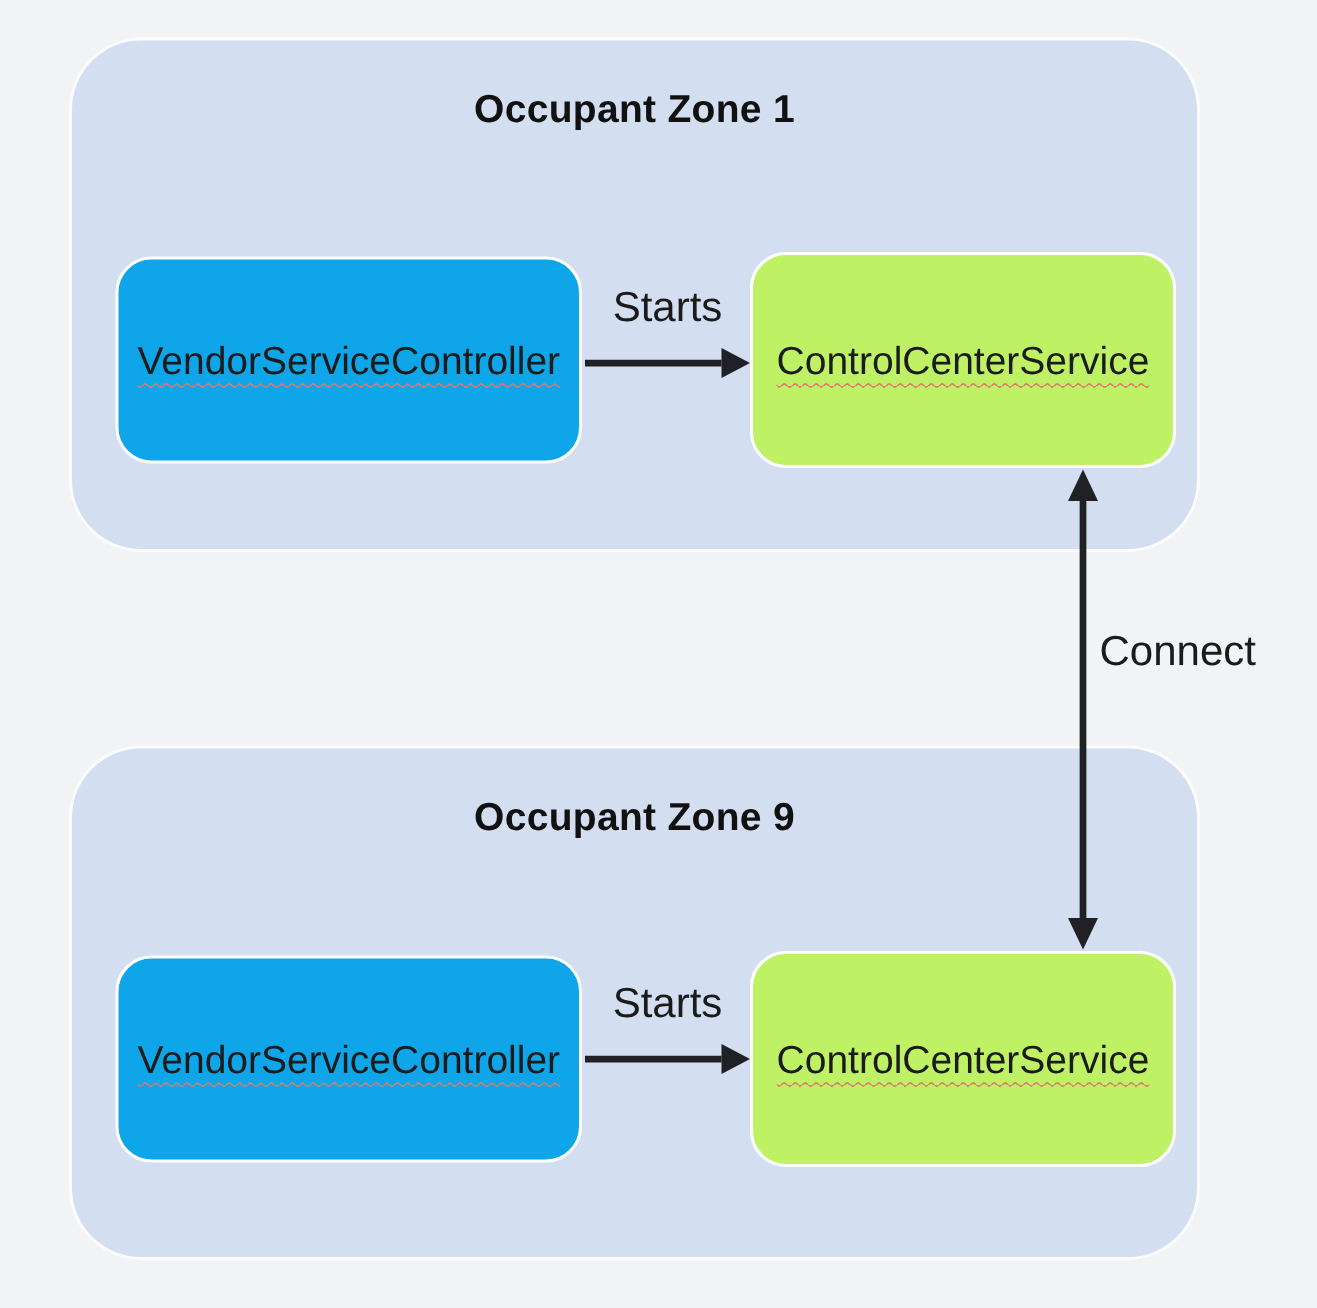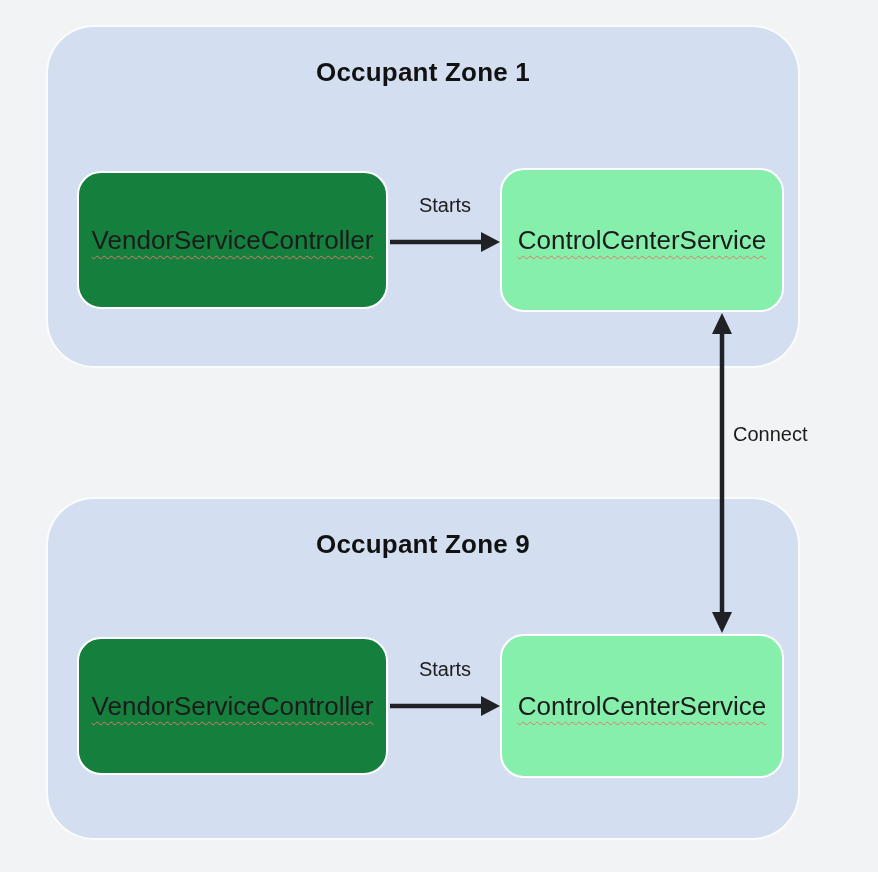--- a/index.html
+++ b/index.html
@@ -43,27 +43,27 @@
     border: 2.5px solid #ffffff;
     border-radius: 24px;
     box-sizing: border-box;
     font-size: 26px;
     color: #1b1b1b;
   }
   .node-vendor {
     left: 77px;
     width: 311px;
     height: 138px;
-    background: #15803d;
+    background: #0ea5e9;
   }
   .node-control {
     left: 500px;
     width: 284px;
     height: 144px;
-    background: #86efac;
+    background: #bef264;
   }
   .node-vendor.row-1 { top: 171px; }
   .node-control.row-1 { top: 168px; }
   .node-vendor.row-2 { top: 637px; }
   .node-control.row-2 { top: 634px; }
   .node-label {
     white-space: nowrap;
     text-decoration-line: underline;
     text-decoration-style: wavy;
     text-decoration-color: #e0796b;
@@ -73,21 +73,21 @@
   .arrows {
     position: absolute;
     left: 0;
     top: 0;
     width: 878px;
     height: 872px;
     pointer-events: none;
   }
   .edge-label {
     position: absolute;
-    font-size: 20px;
+    font-size: 28px;
     color: #1b1b1b;
     line-height: 28px;
     white-space: nowrap;
   }
   .starts-label {
     left: 390px;
     width: 110px;
     text-align: center;
   }
   .starts-label.row-1 { top: 191px; }

